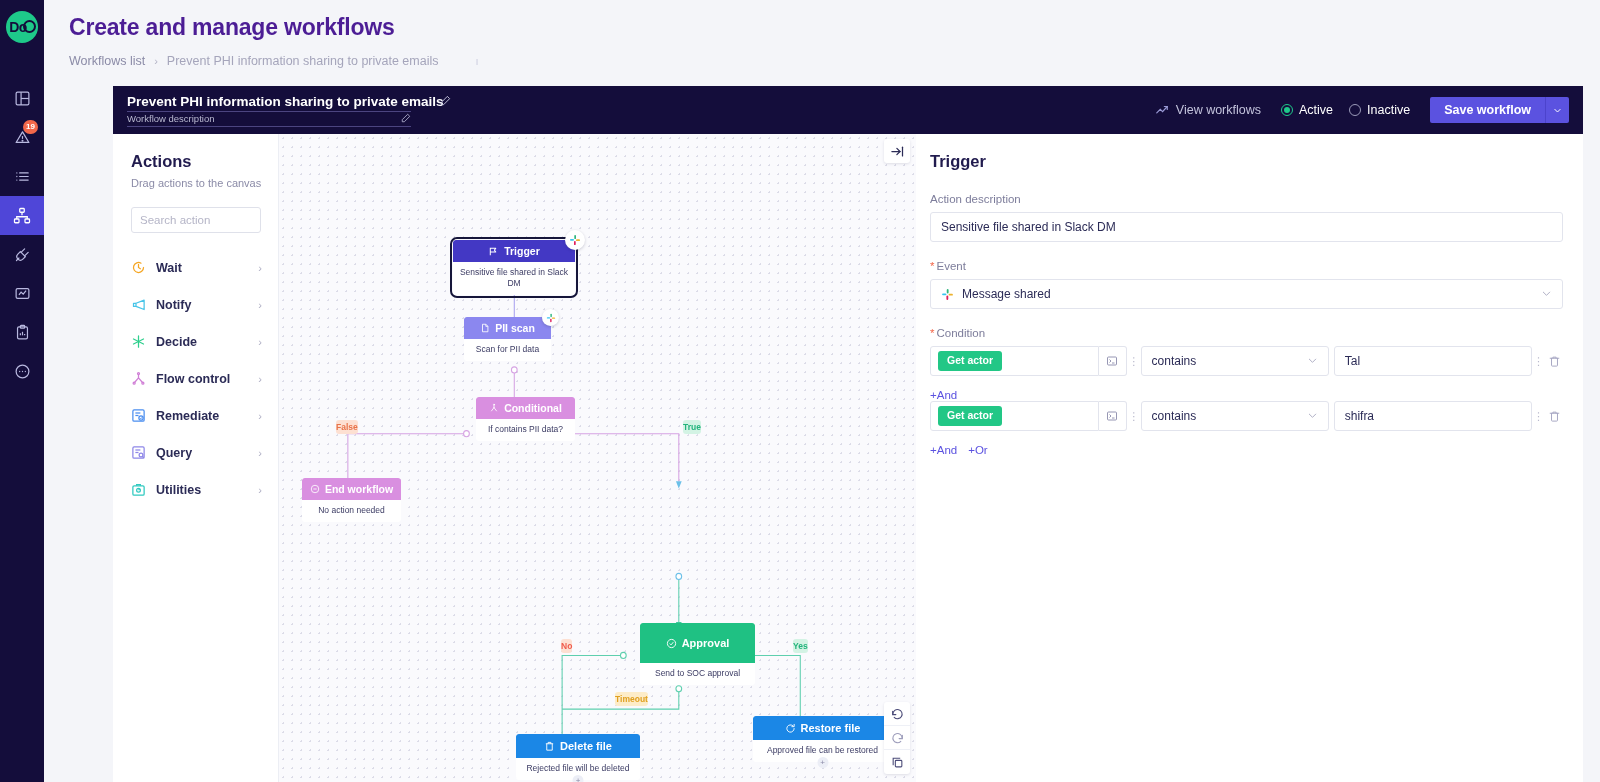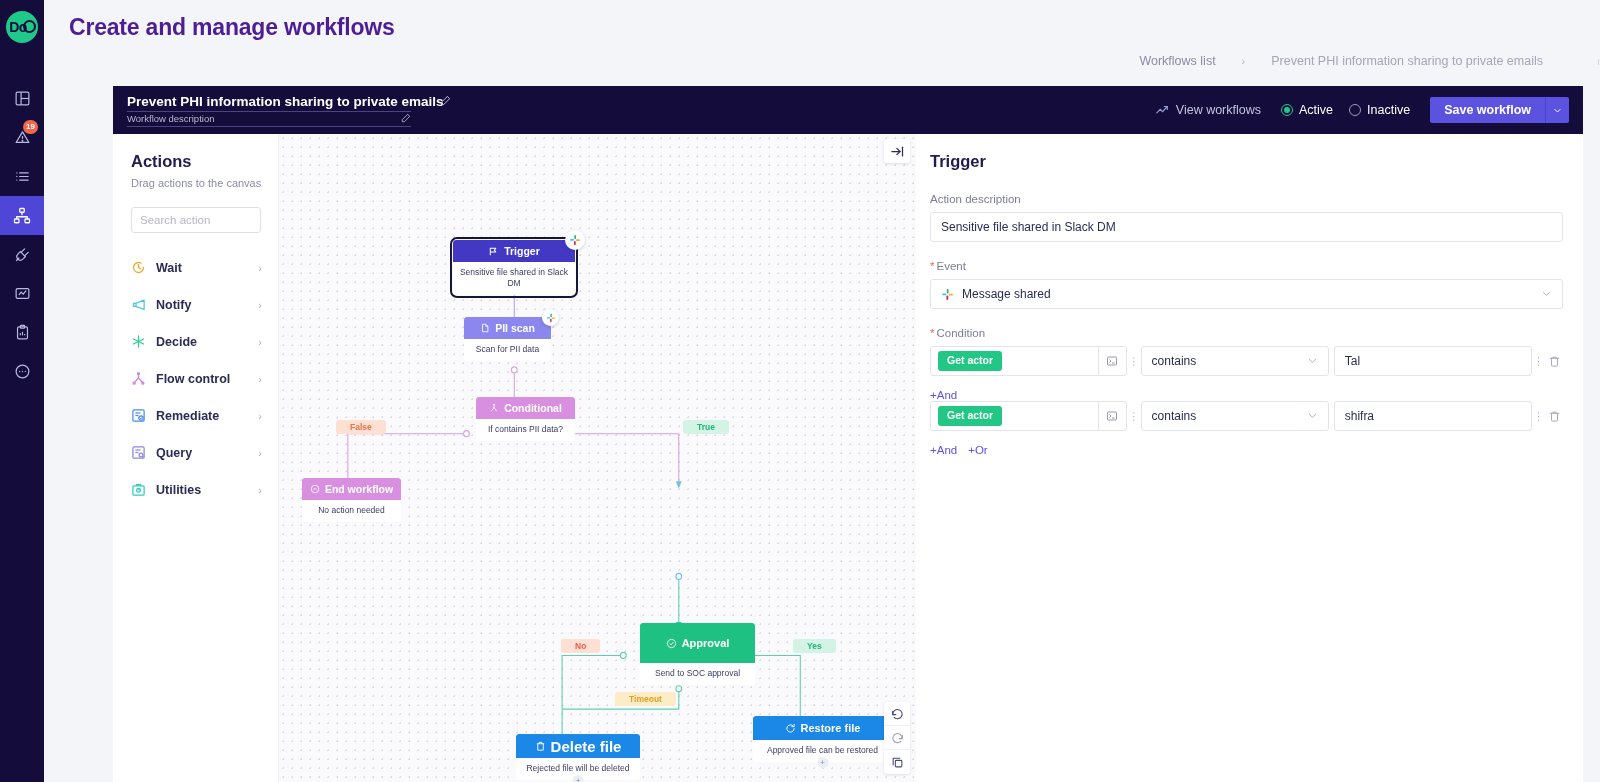--- a/index.html
+++ b/index.html
@@ -47,21 +47,21 @@
     min-width: 14px; height: 14px; border-radius: 7px;
     display: flex; align-items: center; justify-content: center;
     padding: 0 3px; line-height: 1;
   }
 
   
   .main { flex: 1; display: flex; flex-direction: column; min-width: 0; background:#f4f5f9; }
 
   .page-head { padding: 14px 0 0 25px; height: 86px; }
   .page-title { font-size: 23px; font-weight: 700; color: #4c1d95; letter-spacing: -0.2px; }
-  .breadcrumb { margin-top: 13px; display: flex; align-items: center; gap: 26px; font-size: 12.5px; justify-content: flex-end; }
+  .breadcrumb { margin-top: 13px; display: flex; align-items: center; gap: 9px; font-size: 12.5px; }
   .bc-link { color: #8b8ba7; cursor: pointer; }
   .bc-sep { color: #b3b3c6; font-size: 11px; }
   .bc-current { color: #a5a5bb; }
   .bc-extra { color: #cfcfe0; margin-left: 28px; font-size: 11px; }
 
   
   .wf-bar {
     margin-left: 69px; margin-right: 17px;
     background: #140d3b;
     height: 48px;
@@ -169,21 +169,21 @@
   }
   .node.selected { outline: 2px solid #16163a; border-radius: 5px; }
   .node .nd-inner { border-radius: 3px; overflow: hidden; border: 1px solid transparent; }
   .node-badge {
     position: absolute; top: -9px; right: -9px; width: 20px; height: 20px;
     border-radius: 50%; background: #fff; box-shadow: 0 1px 3px rgba(30,30,70,.22);
     display: flex; align-items: center; justify-content: center; z-index: 9;
   }
   .edge-label {
     position: absolute; z-index: 6; font-size: 8.5px; font-weight: 700;
-    border-radius: 3px; padding: 2px 14px; line-height: 1.2;
+    border-radius: 3px; padding: 2px 0; line-height: 1.2;
   }
   .lbl-false { background: #fde0d2; color: #e8734a; }
   .lbl-true  { background: #d3f3e4; color: #23b37c; }
   .lbl-no    { background: #fde0d2; color: #ef5b4c; }
   .lbl-yes   { background: #d3f3e4; color: #23b37c; }
   .lbl-timeout { background: #fdecc8; color: #e0a020; }
   .plus-dot {
     position: absolute; width: 11px; height: 11px; border-radius: 50%;
     background: #eceef6; color: #8b8ba7; font-size: 8px; z-index: 7;
     display: flex; align-items: center; justify-content: center; line-height: 1;
@@ -600,21 +600,21 @@
                   <polyline points="8,12 11,15 16,9"></polyline>
                 </svg>
               <span>Approval</span>
             </div>
             <div class="nd-body">Send to SOC approval</div>
           </div>
         </div>
 
         <div class="node" style="left:236px; top:599px; width:126px;">
           <div class="nd-inner">
-            <div class="nd-head" style="background:#1b87e6; height:24px; font-size:15px;">
+            <div class="nd-head" style="background:#1b87e6; height:24px; font-size:11px;">
               <svg width="11" height="11" viewBox="0 0 24 24" fill="none" stroke="#fff" stroke-width="2">
                   <polyline points="4,6 20,6"></polyline>
                   <path d="M6 6 v14 h12 V6"></path>
                   <path d="M9 6 V3 h6 v3"></path>
                 </svg>
               <span>Delete file</span>
             </div>
             <div class="nd-body">Rejected file will be deleted</div>
           </div>
           <span class="plus-dot" style="left:50%; bottom:-5px; transform:translateX(-50%);">+</span>

